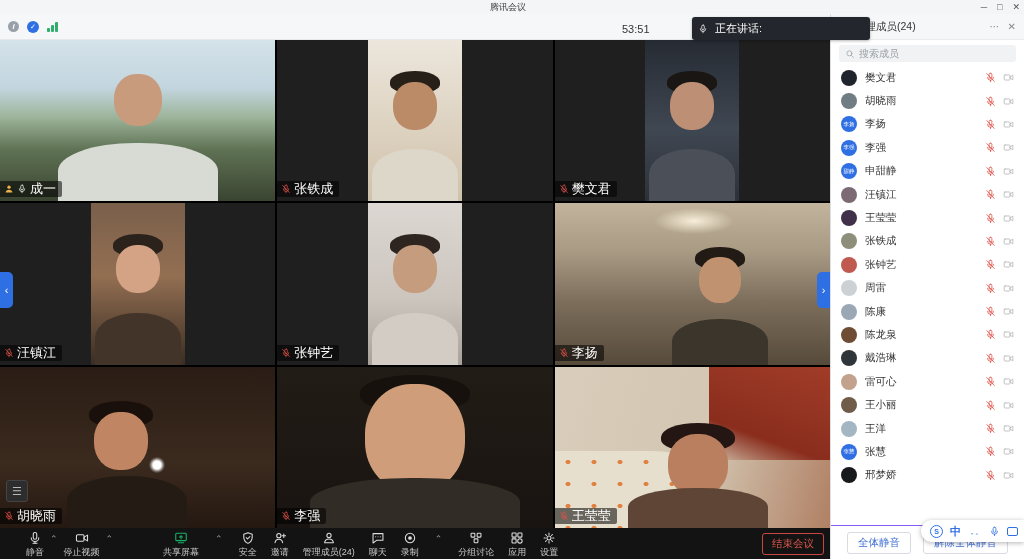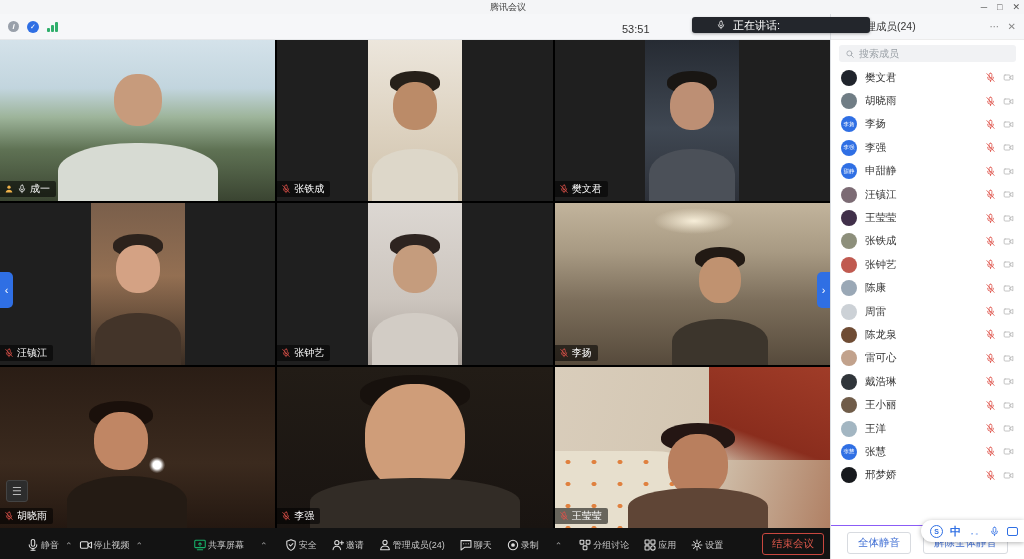--- a/index.html
+++ b/index.html
@@ -18,21 +18,21 @@
 
   
   .statusbar { position:absolute; top:14px; left:0; width:830px; height:26px; background:#f6f7f9; border-bottom:1px solid #e6e8ea; display:flex; align-items:center; gap:8px; padding-left:8px; }
   .info-dot { width:11px; height:11px; border-radius:50%; background:#99a0aa; color:#fff; font-size:8px; font-weight:bold; font-style:italic; display:flex; align-items:center; justify-content:center; }
   .shield-dot { width:12px; height:12px; border-radius:50%; background:#2f6fe4; color:#fff; font-size:7px; display:flex; align-items:center; justify-content:center; }
   .sig { display:flex; align-items:flex-end; gap:1.5px; height:11px; }
   .sig i { display:block; width:2.5px; background:#2fae6b; border-radius:1px; }
   .sig i:nth-child(1){height:4px;} .sig i:nth-child(2){height:7px;} .sig i:nth-child(3){height:10px;}
   .timer { position:absolute; left:622px; top:16px; height:26px; line-height:26px; font-size:11px; color:#333; }
 
-  .toast { position:absolute; left:692px; top:17px; width:178px; height:16px; background:#23262c; border-radius:3px; display:flex; align-items:center; gap:7px; padding-left:24px; z-index:40; box-shadow:0 1px 3px rgba(0,0,0,.3); }
+  .toast { position:absolute; left:692px; top:17px; width:178px; height:23px; background:#23262c; border-radius:3px; display:flex; align-items:center; gap:7px; padding-left:6px; z-index:40; box-shadow:0 1px 3px rgba(0,0,0,.3); }
   .toast .t-mic { color:#fff; width:10px; height:10px; }
   .toast .t-mic svg { width:10px; height:10px; }
   .toast span { color:#fff; font-size:11px; }
 
   
   .stage { position:absolute; top:40px; left:0; width:830px; height:488px; background:#0d0d0d; }
   .grid { display:grid; width:100%; height:100%; grid-template-columns:repeat(3,1fr); grid-template-rows:repeat(3,1fr); gap:2px; background:#000; }
   .tile { position:relative; background:#1f1f1f; overflow:hidden; }
   .tile .video { position:absolute; overflow:hidden; }
   .tile.fill .video { inset:0; }
@@ -83,39 +83,39 @@
 
   .t8 .video { background:linear-gradient(105deg,#d9cdbb 0%,#d3c6b2 55%,#b08064 100%); }
   .t8 .video::before { content:""; position:absolute; right:0; top:0; width:44%; height:58%; background:linear-gradient(200deg,#a03c28 0%,#8a2d1d 70%,rgba(138,45,29,0) 100%); }
   .t8 .video::after { content:""; position:absolute; left:0; bottom:0; width:58%; height:48%; background:#e7dfcd; background-image:radial-gradient(#e0813f 2px,transparent 3px); background-size:26px 22px; border-radius:0 40% 0 0; }
   .t8 { --skin:#b97f5e; --shirt:#5f4536; --hair:#241613; }
   .t8 .head { left:52%; top:42%; width:60px; height:62px; z-index:2; }
   .t8 .hair { left:52%; top:35%; width:74px; height:28px; z-index:2; }
   .t8 .torso { left:52%; width:140px; height:40px; z-index:2; }
 
   .tile-label { position:absolute; left:0; bottom:4px; display:flex; align-items:center; gap:3px; background:rgba(0,0,0,.55); padding:2px 6px 2px 4px; border-radius:0 2px 2px 0; z-index:5; }
-  .tile-label span.nm { color:#fff; font-size:10px; line-height:12px; }
+  .tile-label span.nm { color:#fff; font-size:13px; line-height:12px; }
   .tile-label .lab-ic { width:10px; height:10px; }
   .tile-label .lab-ic svg { width:10px; height:10px; }
   .host-ic { color:#f0b24a; }
   .mic-on { color:#fff; }
   .mic-off { color:#e0524a; }
 
   .nav-arrow { position:absolute; top:232px; width:13px; height:36px; background:#2f6fe4; color:#fff; display:flex; align-items:center; justify-content:center; font-size:11px; z-index:6; cursor:pointer; }
   .nav-left { left:0; border-radius:0 5px 5px 0; }
   .nav-right { right:0; border-radius:5px 0 0 5px; }
 
   .layout-btn { position:absolute; left:6px; bottom:26px; width:22px; height:22px; background:#2d2d2d; border:1px solid #444; border-radius:3px; color:#b9b9b9; font-size:11px; display:flex; align-items:center; justify-content:center; z-index:6; }
 
   
   .bottombar { position:absolute; left:0; top:528px; width:830px; height:31px; background:#131313; display:flex; align-items:center; }
   .tb-group { display:flex; align-items:flex-start; }
   #tb-left { margin-left:26px; gap:4px; }
   #tb-center { margin-left:48px; gap:14px; }
-  .tb-item { display:flex; flex-direction:row; align-items:center; gap:1px; padding-top:3px; cursor:pointer; }
+  .tb-item { display:flex; flex-direction:column; align-items:center; gap:1px; padding-top:3px; cursor:pointer; }
   .tb-icon { height:14px; color:#dedede; }
   .tb-icon svg { width:14px; height:14px; }
   .tb-label { font-size:9px; color:#c9c9c9; white-space:nowrap; }
   .tb-chevron { color:#9a9a9a; font-size:9px; padding:6px 2px 0 2px; cursor:pointer; }
   .end-btn { margin-left:auto; margin-right:6px; border:1px solid #c9473f; color:#e0584b; background:transparent; font-size:10.5px; padding:3px 9px; border-radius:3px; cursor:pointer; }
 
   
   .sidebar { position:absolute; left:830px; top:14px; width:194px; height:545px; background:#fff; border-left:1px solid #dcdfe3; display:flex; flex-direction:column; }
   .sb-header { height:26px; background:#f6f7f9; border-bottom:1px solid #ececec; display:flex; align-items:center; gap:5px; padding:0 8px; }
   .sb-header .hd-ic { color:#7a8189; width:11px; height:11px; }
@@ -713,20 +713,41 @@
       <span class="row-cam">
               <svg viewBox="0 0 24 24">
                 <rect x="2.5" y="6.5" width="13" height="11" rx="2"></rect>
                 <path d="M15.5 10.5l6-3.5v10l-6-3.5z"></path>
               </svg>
             </span>
     </span>
   </div>
 
   <div class="member-row">
+    <span class="avatar" style="background: rgb(204, 209, 214);"></span>
+    <span class="member-name">周雷</span>
+    <span class="row-icons">
+      <span class="row-mic">
+              <svg viewBox="0 0 24 24">
+                <rect x="9" y="2.5" width="6" height="11.5" rx="3"></rect>
+                <path d="M5.5 11.5a6.5 6.5 0 0 0 13 0"></path>
+                <line x1="12" y1="18" x2="12" y2="21"></line>
+                <line x1="4" y1="3.5" x2="20" y2="20.5"></line>
+              </svg>
+            </span>
+      <span class="row-cam">
+              <svg viewBox="0 0 24 24">
+                <rect x="2.5" y="6.5" width="13" height="11" rx="2"></rect>
+                <path d="M15.5 10.5l6-3.5v10l-6-3.5z"></path>
+              </svg>
+            </span>
+    </span>
+  </div>
+
+  <div class="member-row">
     <span class="avatar" style="background: rgb(154, 168, 182);"></span>
     <span class="member-name">陈康</span>
     <span class="row-icons">
       <span class="row-mic">
               <svg viewBox="0 0 24 24">
                 <rect x="9" y="2.5" width="6" height="11.5" rx="3"></rect>
                 <path d="M5.5 11.5a6.5 6.5 0 0 0 13 0"></path>
                 <line x1="12" y1="18" x2="12" y2="21"></line>
                 <line x1="4" y1="3.5" x2="20" y2="20.5"></line>
               </svg>
@@ -734,41 +755,20 @@
       <span class="row-cam">
               <svg viewBox="0 0 24 24">
                 <rect x="2.5" y="6.5" width="13" height="11" rx="2"></rect>
                 <path d="M15.5 10.5l6-3.5v10l-6-3.5z"></path>
               </svg>
             </span>
     </span>
   </div>
 
   <div class="member-row">
-    <span class="avatar" style="background: rgb(204, 209, 214);"></span>
-    <span class="member-name">周雷</span>
-    <span class="row-icons">
-      <span class="row-mic">
-              <svg viewBox="0 0 24 24">
-                <rect x="9" y="2.5" width="6" height="11.5" rx="3"></rect>
-                <path d="M5.5 11.5a6.5 6.5 0 0 0 13 0"></path>
-                <line x1="12" y1="18" x2="12" y2="21"></line>
-                <line x1="4" y1="3.5" x2="20" y2="20.5"></line>
-              </svg>
-            </span>
-      <span class="row-cam">
-              <svg viewBox="0 0 24 24">
-                <rect x="2.5" y="6.5" width="13" height="11" rx="2"></rect>
-                <path d="M15.5 10.5l6-3.5v10l-6-3.5z"></path>
-              </svg>
-            </span>
-    </span>
-  </div>
-
-  <div class="member-row">
     <span class="avatar" style="background: rgb(111, 76, 52);"></span>
     <span class="member-name">陈龙泉</span>
     <span class="row-icons">
       <span class="row-mic">
               <svg viewBox="0 0 24 24">
                 <rect x="9" y="2.5" width="6" height="11.5" rx="3"></rect>
                 <path d="M5.5 11.5a6.5 6.5 0 0 0 13 0"></path>
                 <line x1="12" y1="18" x2="12" y2="21"></line>
                 <line x1="4" y1="3.5" x2="20" y2="20.5"></line>
               </svg>
@@ -776,43 +776,43 @@
       <span class="row-cam">
               <svg viewBox="0 0 24 24">
                 <rect x="2.5" y="6.5" width="13" height="11" rx="2"></rect>
                 <path d="M15.5 10.5l6-3.5v10l-6-3.5z"></path>
               </svg>
             </span>
     </span>
   </div>
 
   <div class="member-row">
+    <span class="avatar" style="background: rgb(48, 53, 58);"></span>
+    <span class="member-name">戴浩琳</span>
+    <span class="row-icons">
+      <span class="row-mic">
+              <svg viewBox="0 0 24 24">
+                <rect x="9" y="2.5" width="6" height="11.5" rx="3"></rect>
+                <path d="M5.5 11.5a6.5 6.5 0 0 0 13 0"></path>
+                <line x1="12" y1="18" x2="12" y2="21"></line>
+                <line x1="4" y1="3.5" x2="20" y2="20.5"></line>
+              </svg>
+            </span>
+      <span class="row-cam">
+              <svg viewBox="0 0 24 24">
+                <rect x="2.5" y="6.5" width="13" height="11" rx="2"></rect>
+                <path d="M15.5 10.5l6-3.5v10l-6-3.5z"></path>
+              </svg>
+            </span>
+    </span>
+  </div>
+
+  <div class="member-row">
     <span class="avatar" style="background: rgb(194, 162, 140);"></span>
     <span class="member-name">雷可心</span>
-    <span class="row-icons">
-      <span class="row-mic">
-              <svg viewBox="0 0 24 24">
-                <rect x="9" y="2.5" width="6" height="11.5" rx="3"></rect>
-                <path d="M5.5 11.5a6.5 6.5 0 0 0 13 0"></path>
-                <line x1="12" y1="18" x2="12" y2="21"></line>
-                <line x1="4" y1="3.5" x2="20" y2="20.5"></line>
-              </svg>
-            </span>
-      <span class="row-cam">
-              <svg viewBox="0 0 24 24">
-                <rect x="2.5" y="6.5" width="13" height="11" rx="2"></rect>
-                <path d="M15.5 10.5l6-3.5v10l-6-3.5z"></path>
-              </svg>
-            </span>
-    </span>
-  </div>
-
-  <div class="member-row">
-    <span class="avatar" style="background: rgb(48, 53, 58);"></span>
-    <span class="member-name">戴浩琳</span>
     <span class="row-icons">
       <span class="row-mic">
               <svg viewBox="0 0 24 24">
                 <rect x="9" y="2.5" width="6" height="11.5" rx="3"></rect>
                 <path d="M5.5 11.5a6.5 6.5 0 0 0 13 0"></path>
                 <line x1="12" y1="18" x2="12" y2="21"></line>
                 <line x1="4" y1="3.5" x2="20" y2="20.5"></line>
               </svg>
             </span>
       <span class="row-cam">

